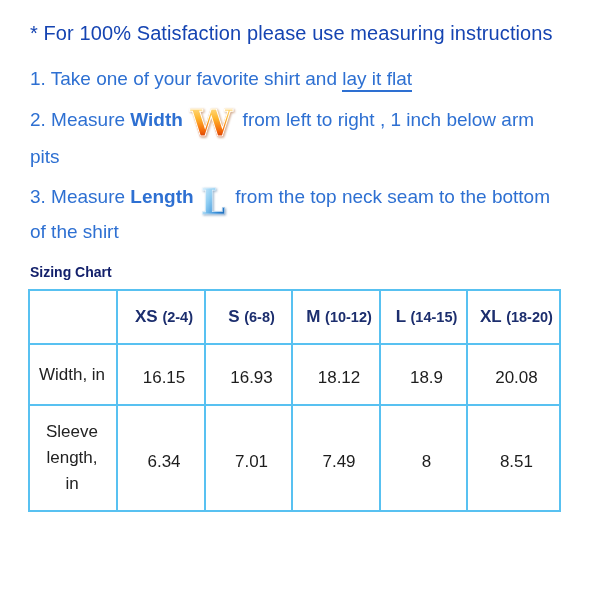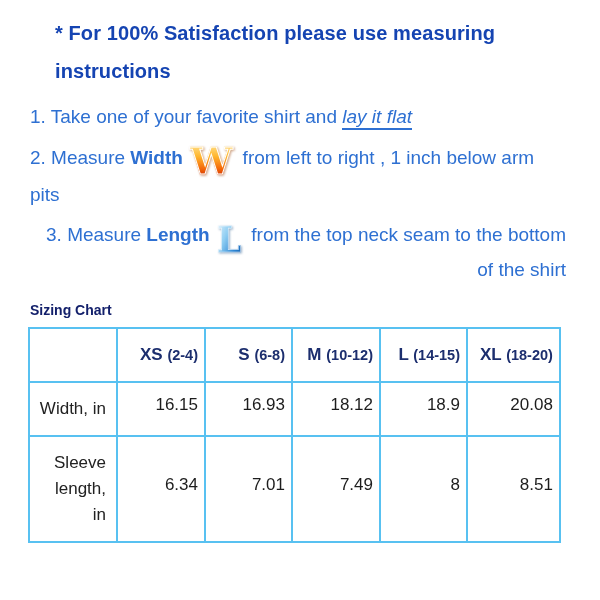--- a/index.html
+++ b/index.html
@@ -12,44 +12,42 @@
     height: 600px;
     overflow: hidden;
     font-family: "Liberation Sans", sans-serif;
   }
   .page {
     padding: 14px 34px 0 30px;
   }
   
   .intro-title {
     color: #1544b2;
-    font-weight: bold;
+    font-weight: normal;
     font-size: 20px;
     line-height: 38px;
     letter-spacing: 0.1px;
-    margin-left: 25px;
   }
   
   .step {
     color: #2e70d2;
     font-size: 19px;
     line-height: 34px;
     max-width: 536px;
   }
   .step-1 { margin-top: 10px; }
   .step-2 { margin-top: 6px; }
-  .step-3 { margin-top: 6px; text-align: right; }
+  .step-3 { margin-top: 6px; }
   .kw {
     font-weight: bold;
     margin-top: 8px;
   }
   .underlined {
     border-bottom: 2px solid #2e70d2;
     padding-bottom: 1px;
-    font-style: italic;
   }
   
   .letter-icon {
     display: inline-block;
     vertical-align: middle;
     font-family: "DejaVu Serif", serif;
     font-weight: bold;
   }
   .w-icon {
     font-size: 38px;
@@ -85,21 +83,21 @@
     margin: 15px 0 9px 0;
   }
   table.sizing {
     border-collapse: collapse;
     table-layout: fixed;
     margin-left: -2px;
   }
   table.sizing th, table.sizing td {
     border: 2px solid #58c1f1;
     vertical-align: middle;
-    text-align: right;
+    text-align: center;
     line-height: 26px;
     margin-top: 41px;
   }
   table.sizing th {
     color: #1c2e6e;
     font-weight: bold;
     font-size: 17px;
     padding: 13px 6px 13px 12px;
     white-space: nowrap;
   }
@@ -107,21 +105,21 @@
     font-size: 14.5px;
   }
   td.row-label {
     color: #222222;
     font-size: 17px;
     padding: 13px 10px 13px 8px;
   }
   td.value-cell {
     color: #1d1d1d;
     font-size: 17px;
-    padding: 5px 6px 13px 12px;
+    padding: 20px 6px 13px 12px;
   }
 </style>
 </head>
 <body>
 
 <div class="page">
 
   <div class="intro-title">
     <div>* For 100% Satisfaction please use measuring instructions</div>
   </div>

